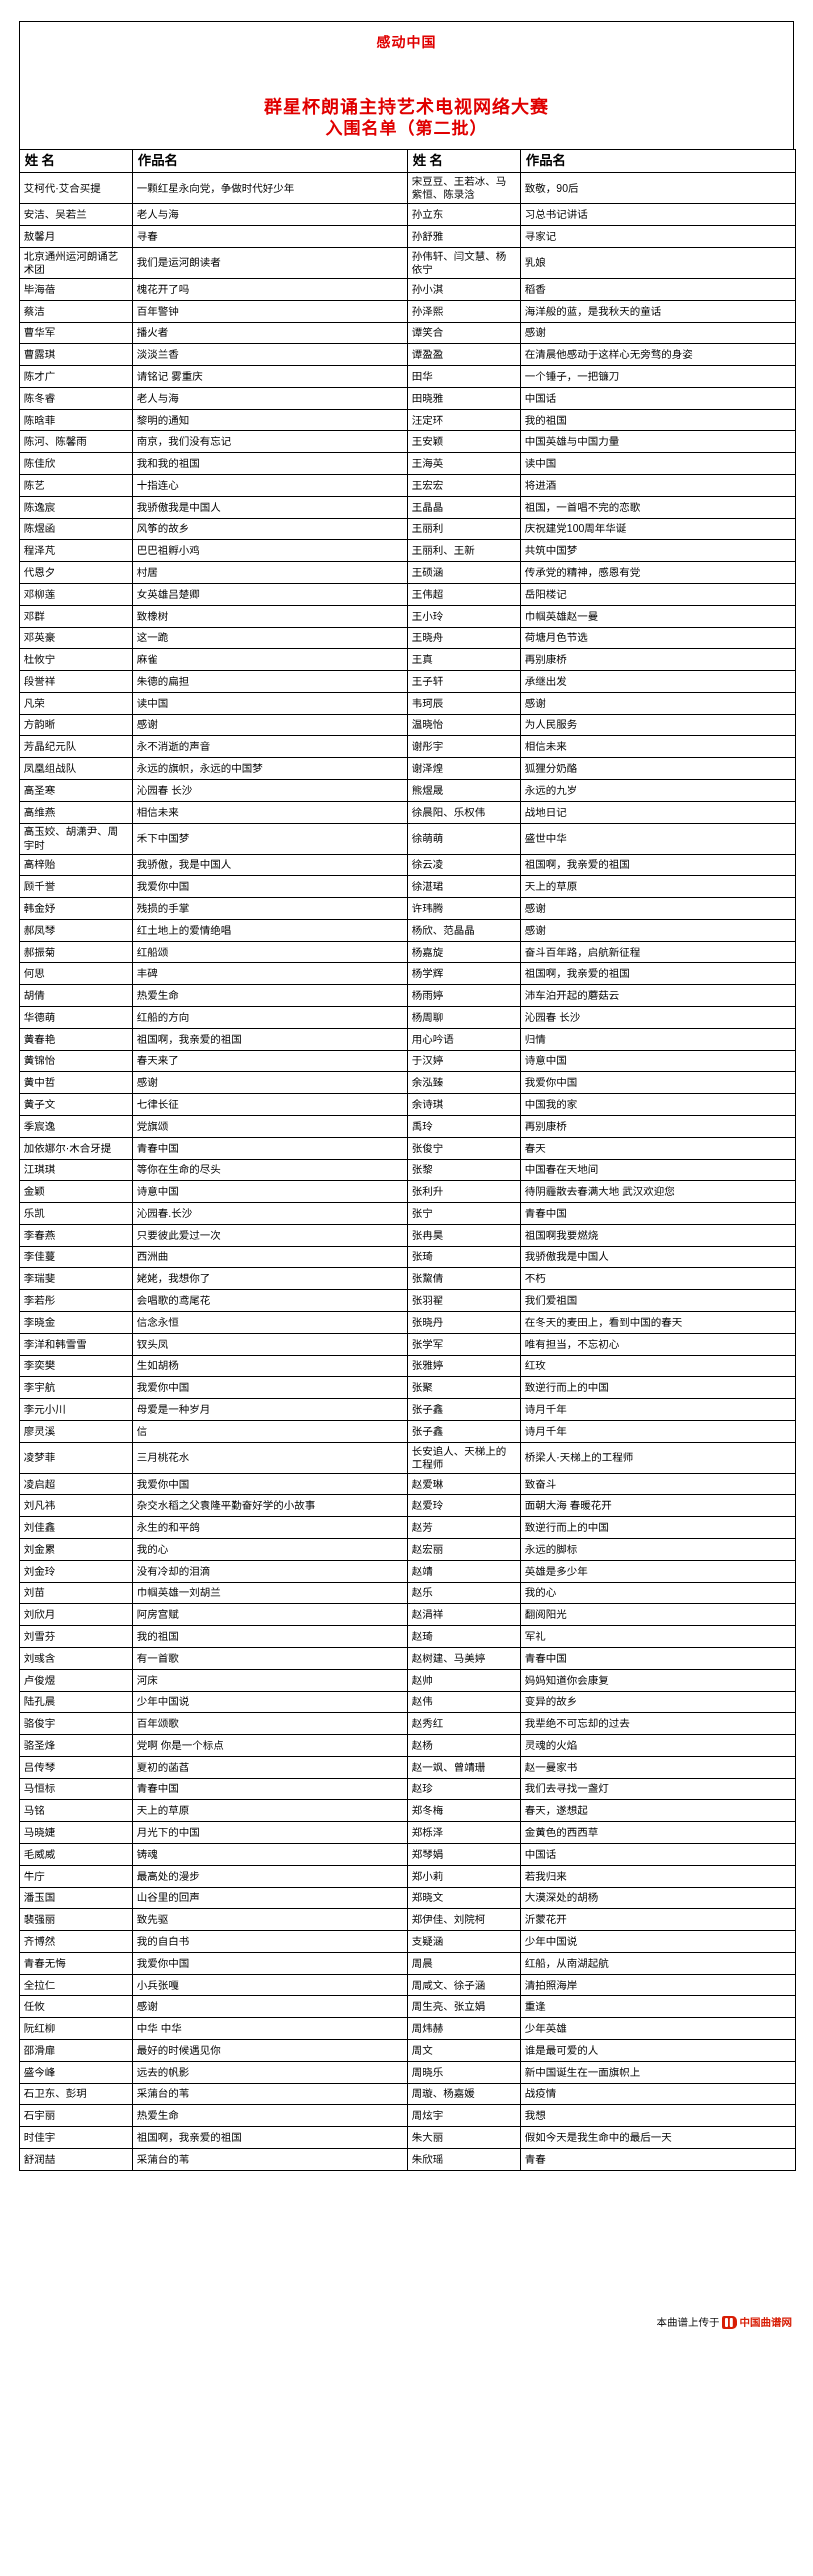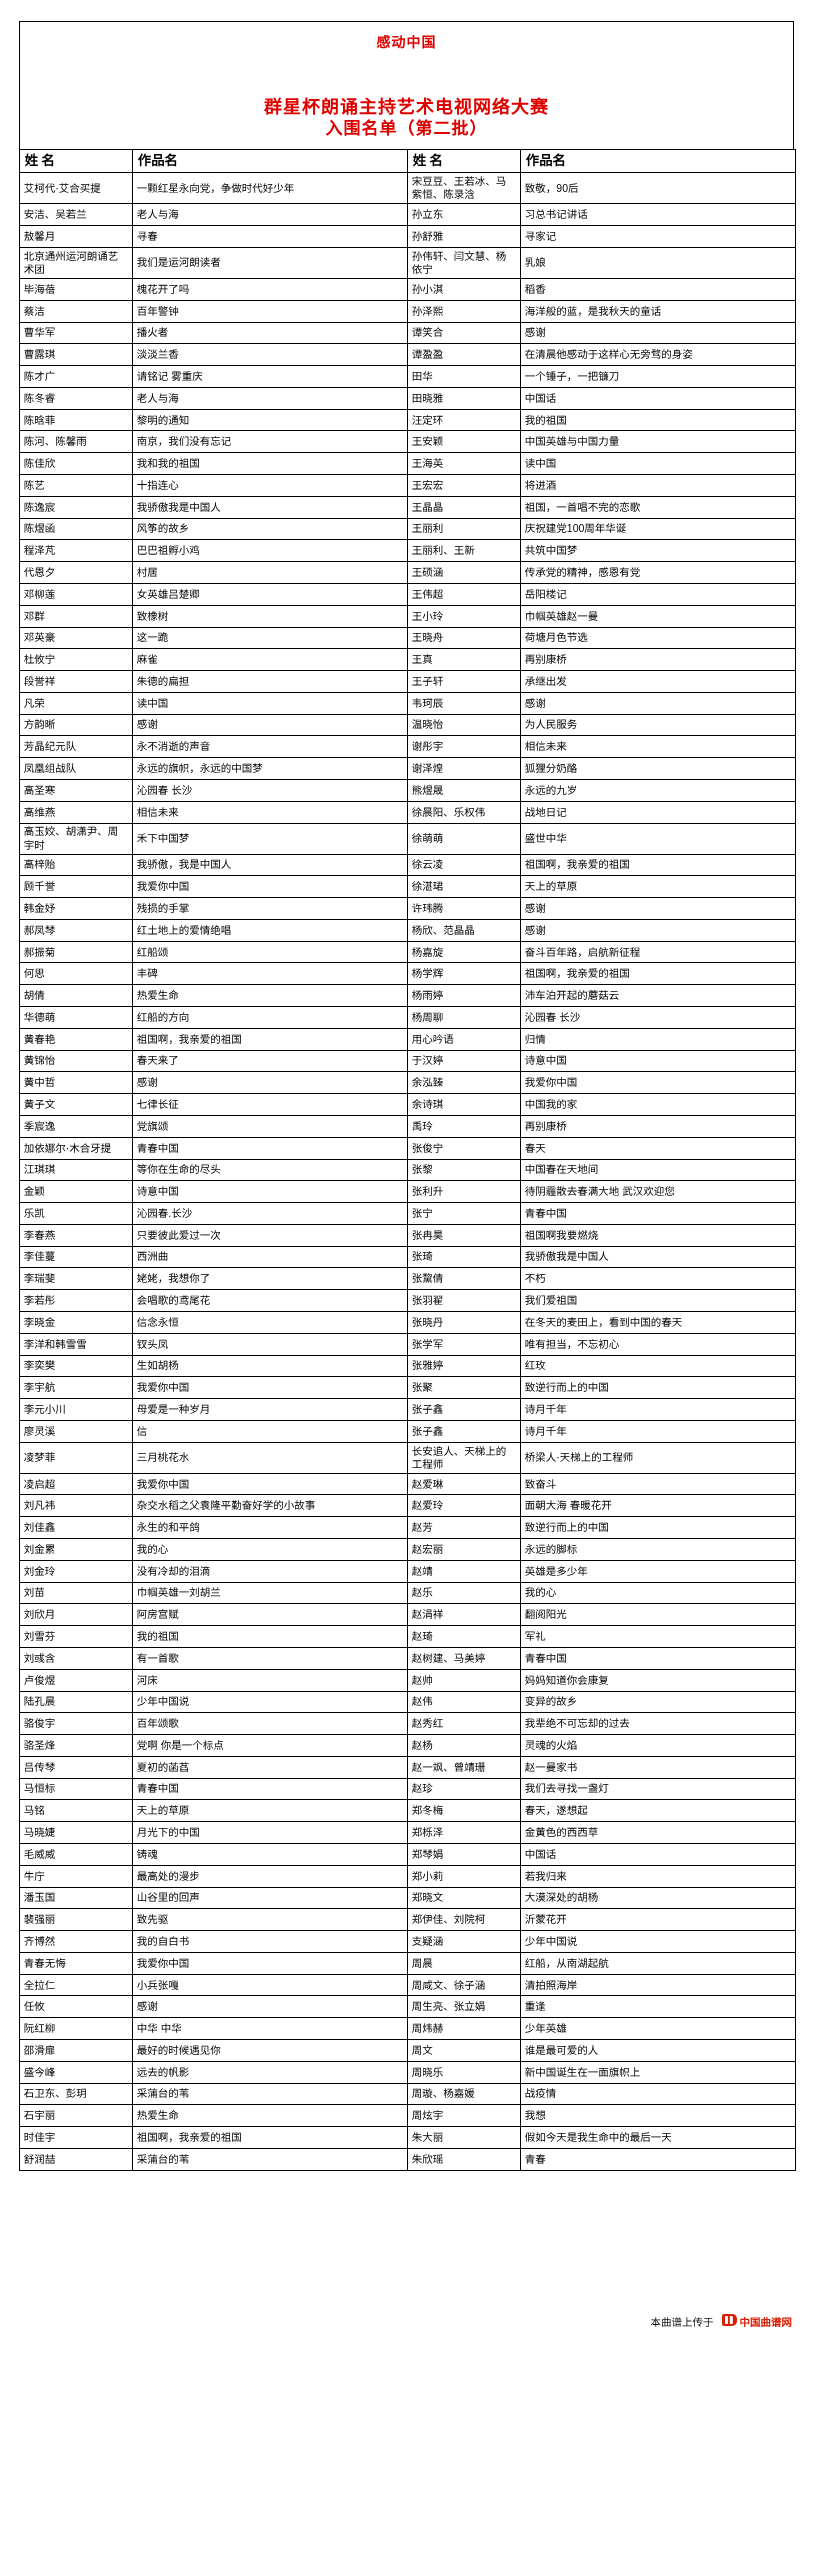--- a/index.html
+++ b/index.html
@@ -80,26 +80,26 @@
   .footer {
     width: 775px;
     text-align: right;
     padding: 143px 3.8px 9.6px 0;
     font-size: 10.5px;
     color: #222222;
   }
   .footer-inner {
     display: inline-flex;
     align-items: center;
-    gap: 7px;
+    gap: 1px;
   }
   .footer-text { font-size: 10.5px; color: #111111; }
   .brand {
     display: inline-flex;
-    align-items: flex-start;
+    align-items: flex-end;
     gap: 2.9px;
     background: #ffffff;
     padding: 0 1.9px;
     font-family: Liberation Serif, serif;
   }
   .brand-mark {
     display: inline-block;
     width: 14.3px;
     height: 12.4px;
     background: #d81e06;

